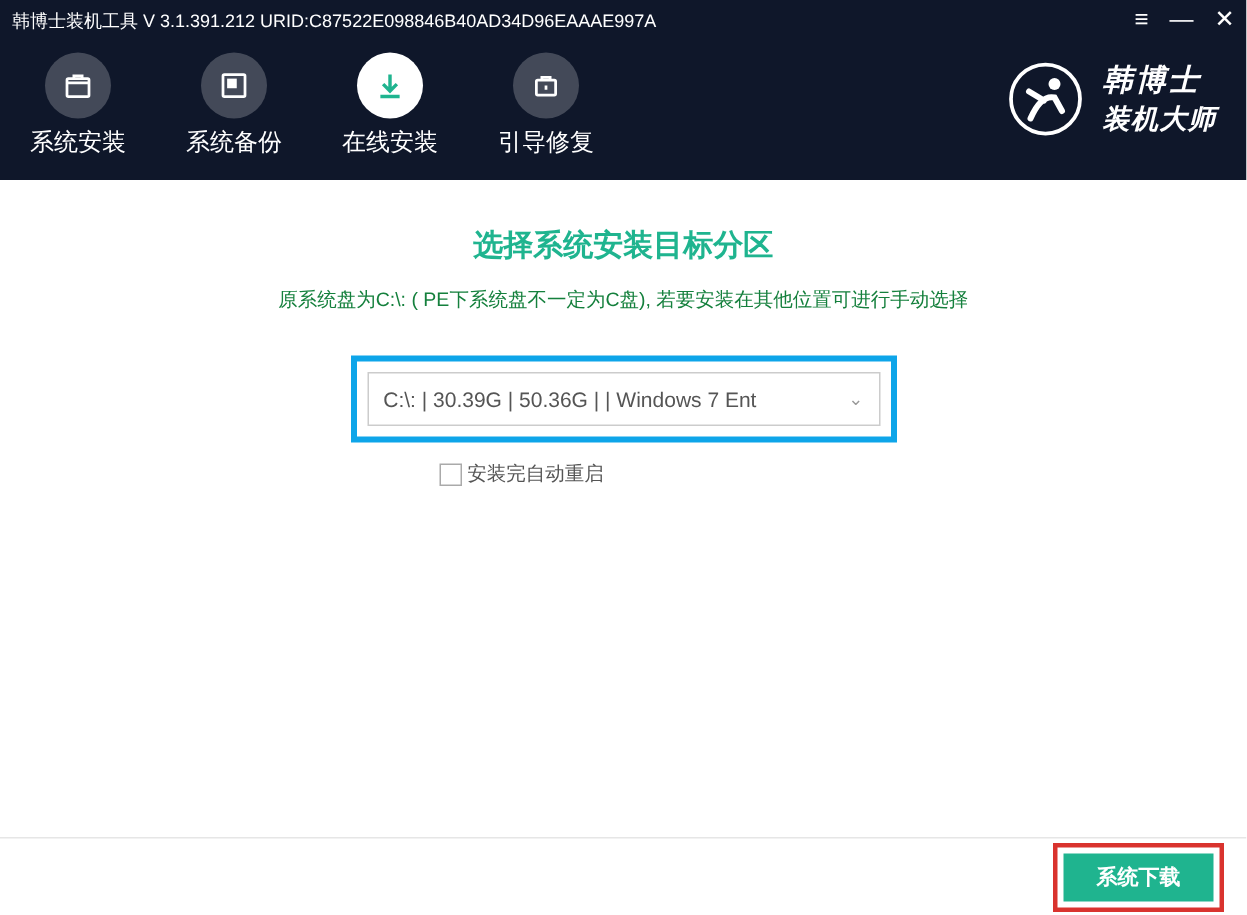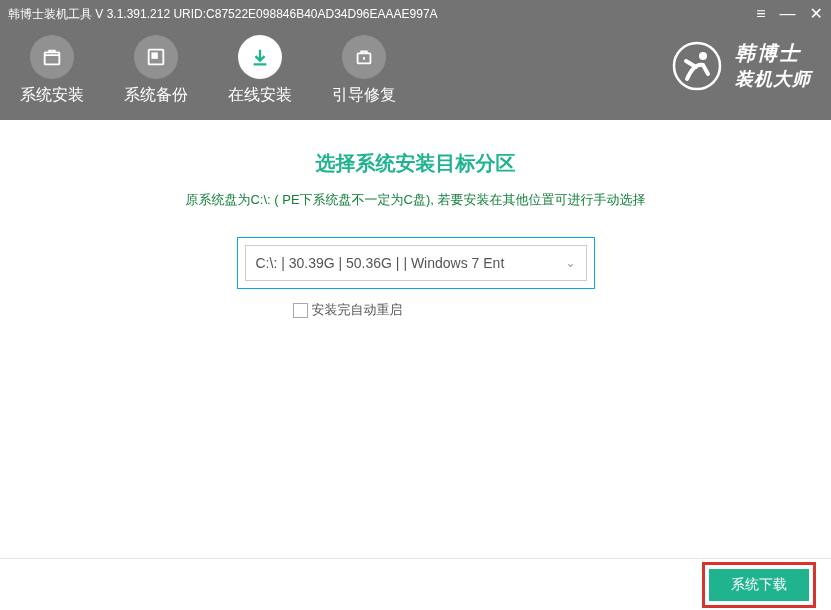--- a/index.html
+++ b/index.html
@@ -5,21 +5,21 @@
     * { margin: 0; padding: 0; box-sizing: border-box; }
     body {
       font-family: "Microsoft YaHei", "SimSun", sans-serif;
       width: 831px;
       height: 610px;
       background: #fff;
       overflow: hidden;
       position: relative;
     }
     .header {
-      background: #737373;
+      background: #0f172a;
       height: 120px;
       position: relative;
     }
     .titlebar {
       height: 28px;
       display: flex;
       align-items: center;
       padding: 0 8px;
       color: #fff;
       font-size: 12px;
@@ -97,21 +97,21 @@
       font-weight: bold;
       margin-bottom: 14px;
     }
     .main-subtitle {
       color: #15803d;
       font-size: 13px;
       margin-bottom: 28px;
     }
     .select-wrap {
       display: inline-block;
-      border: 1px solid #0ea5e9;
+      border: 4px solid #0ea5e9;
       padding: 7px;
     }
     .partition-select {
       width: 342px;
       height: 36px;
       border: 1px solid #ccc;
       display: flex;
       align-items: center;
       justify-content: space-between;
       padding: 0 10px;
@@ -163,20 +163,21 @@
     }
     .download-btn {
       background: #1fb48f;
       color: #fff;
       border: none;
       width: 100px;
       height: 32px;
       font-size: 14px;
       cursor: pointer;
       font-family: inherit;
+      font-weight: bold;
     }
   </style>
 </head>
 <body>
 
 <div class="header">
   <div class="titlebar">
     <span class="titlebar-text">韩博士装机工具 V 3.1.391.212 URID:C87522E098846B40AD34D96EAAAE997A</span>
     <div class="window-controls">
       <span>≡</span>

